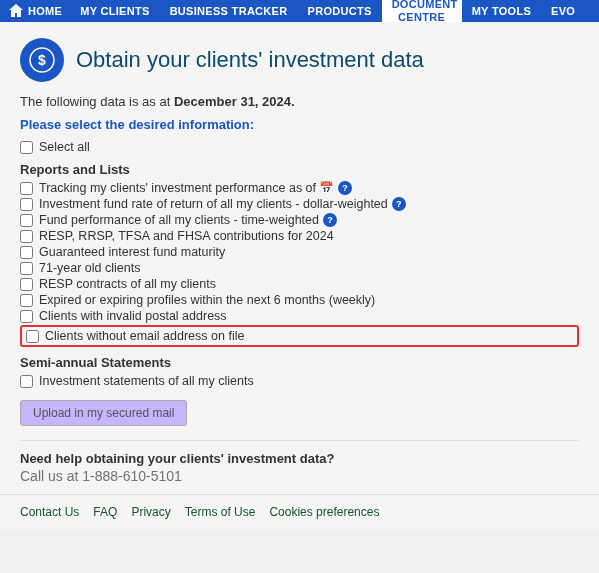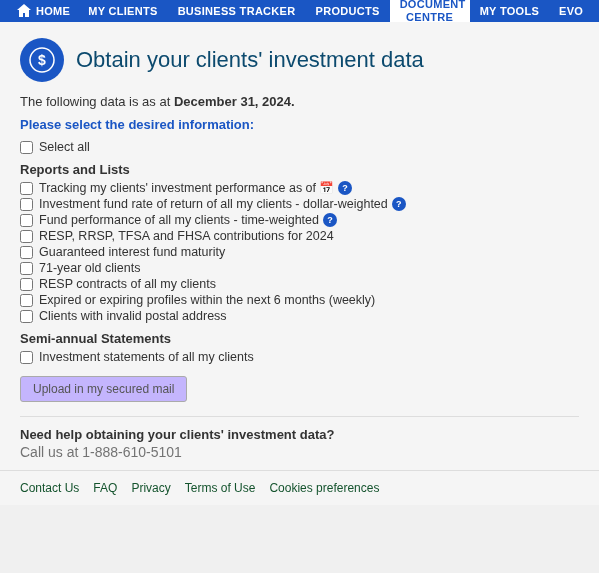--- a/index.html
+++ b/index.html
@@ -4,21 +4,21 @@
   <style>
     * { box-sizing: border-box; margin: 0; padding: 0; }
     body { font-family: Arial, sans-serif; font-size: 13px; background: #f0f0f0; color: #333; width: 599px; min-height: 573px; }
 
     
     nav {
       background: #1a56c4;
       display: flex;
       align-items: stretch;
       height: 22px;
-      padding: 0 8px;
+      padding: 0 0;
     }
     .nav-item {
       color: #fff;
       font-size: 11px;
       font-weight: bold;
       text-transform: uppercase;
       padding: 0 10px;
       display: flex;
       align-items: center;
       cursor: pointer;
@@ -308,20 +308,24 @@
     <label for="cb-exp">Expired or expiring profiles within the next 6 months (weekly)</label>
   </div>
 
   
   <div class="checkbox-row">
     <input type="checkbox" id="cb-postal" style="">
     <label for="cb-postal">Clients with invalid postal address</label>
   </div>
 
   
+  <div class="highlighted-row">
+    <input type="checkbox" id="cb-email" style="">
+    <label for="cb-email">Clients without email address on file</label>
+  </div>
 
   
   <div class="section-label">Semi-annual Statements</div>
 
   <div class="checkbox-row">
     <input type="checkbox" id="cb-inv" style="">
     <label for="cb-inv">Investment statements of all my clients</label>
   </div>
 
   

